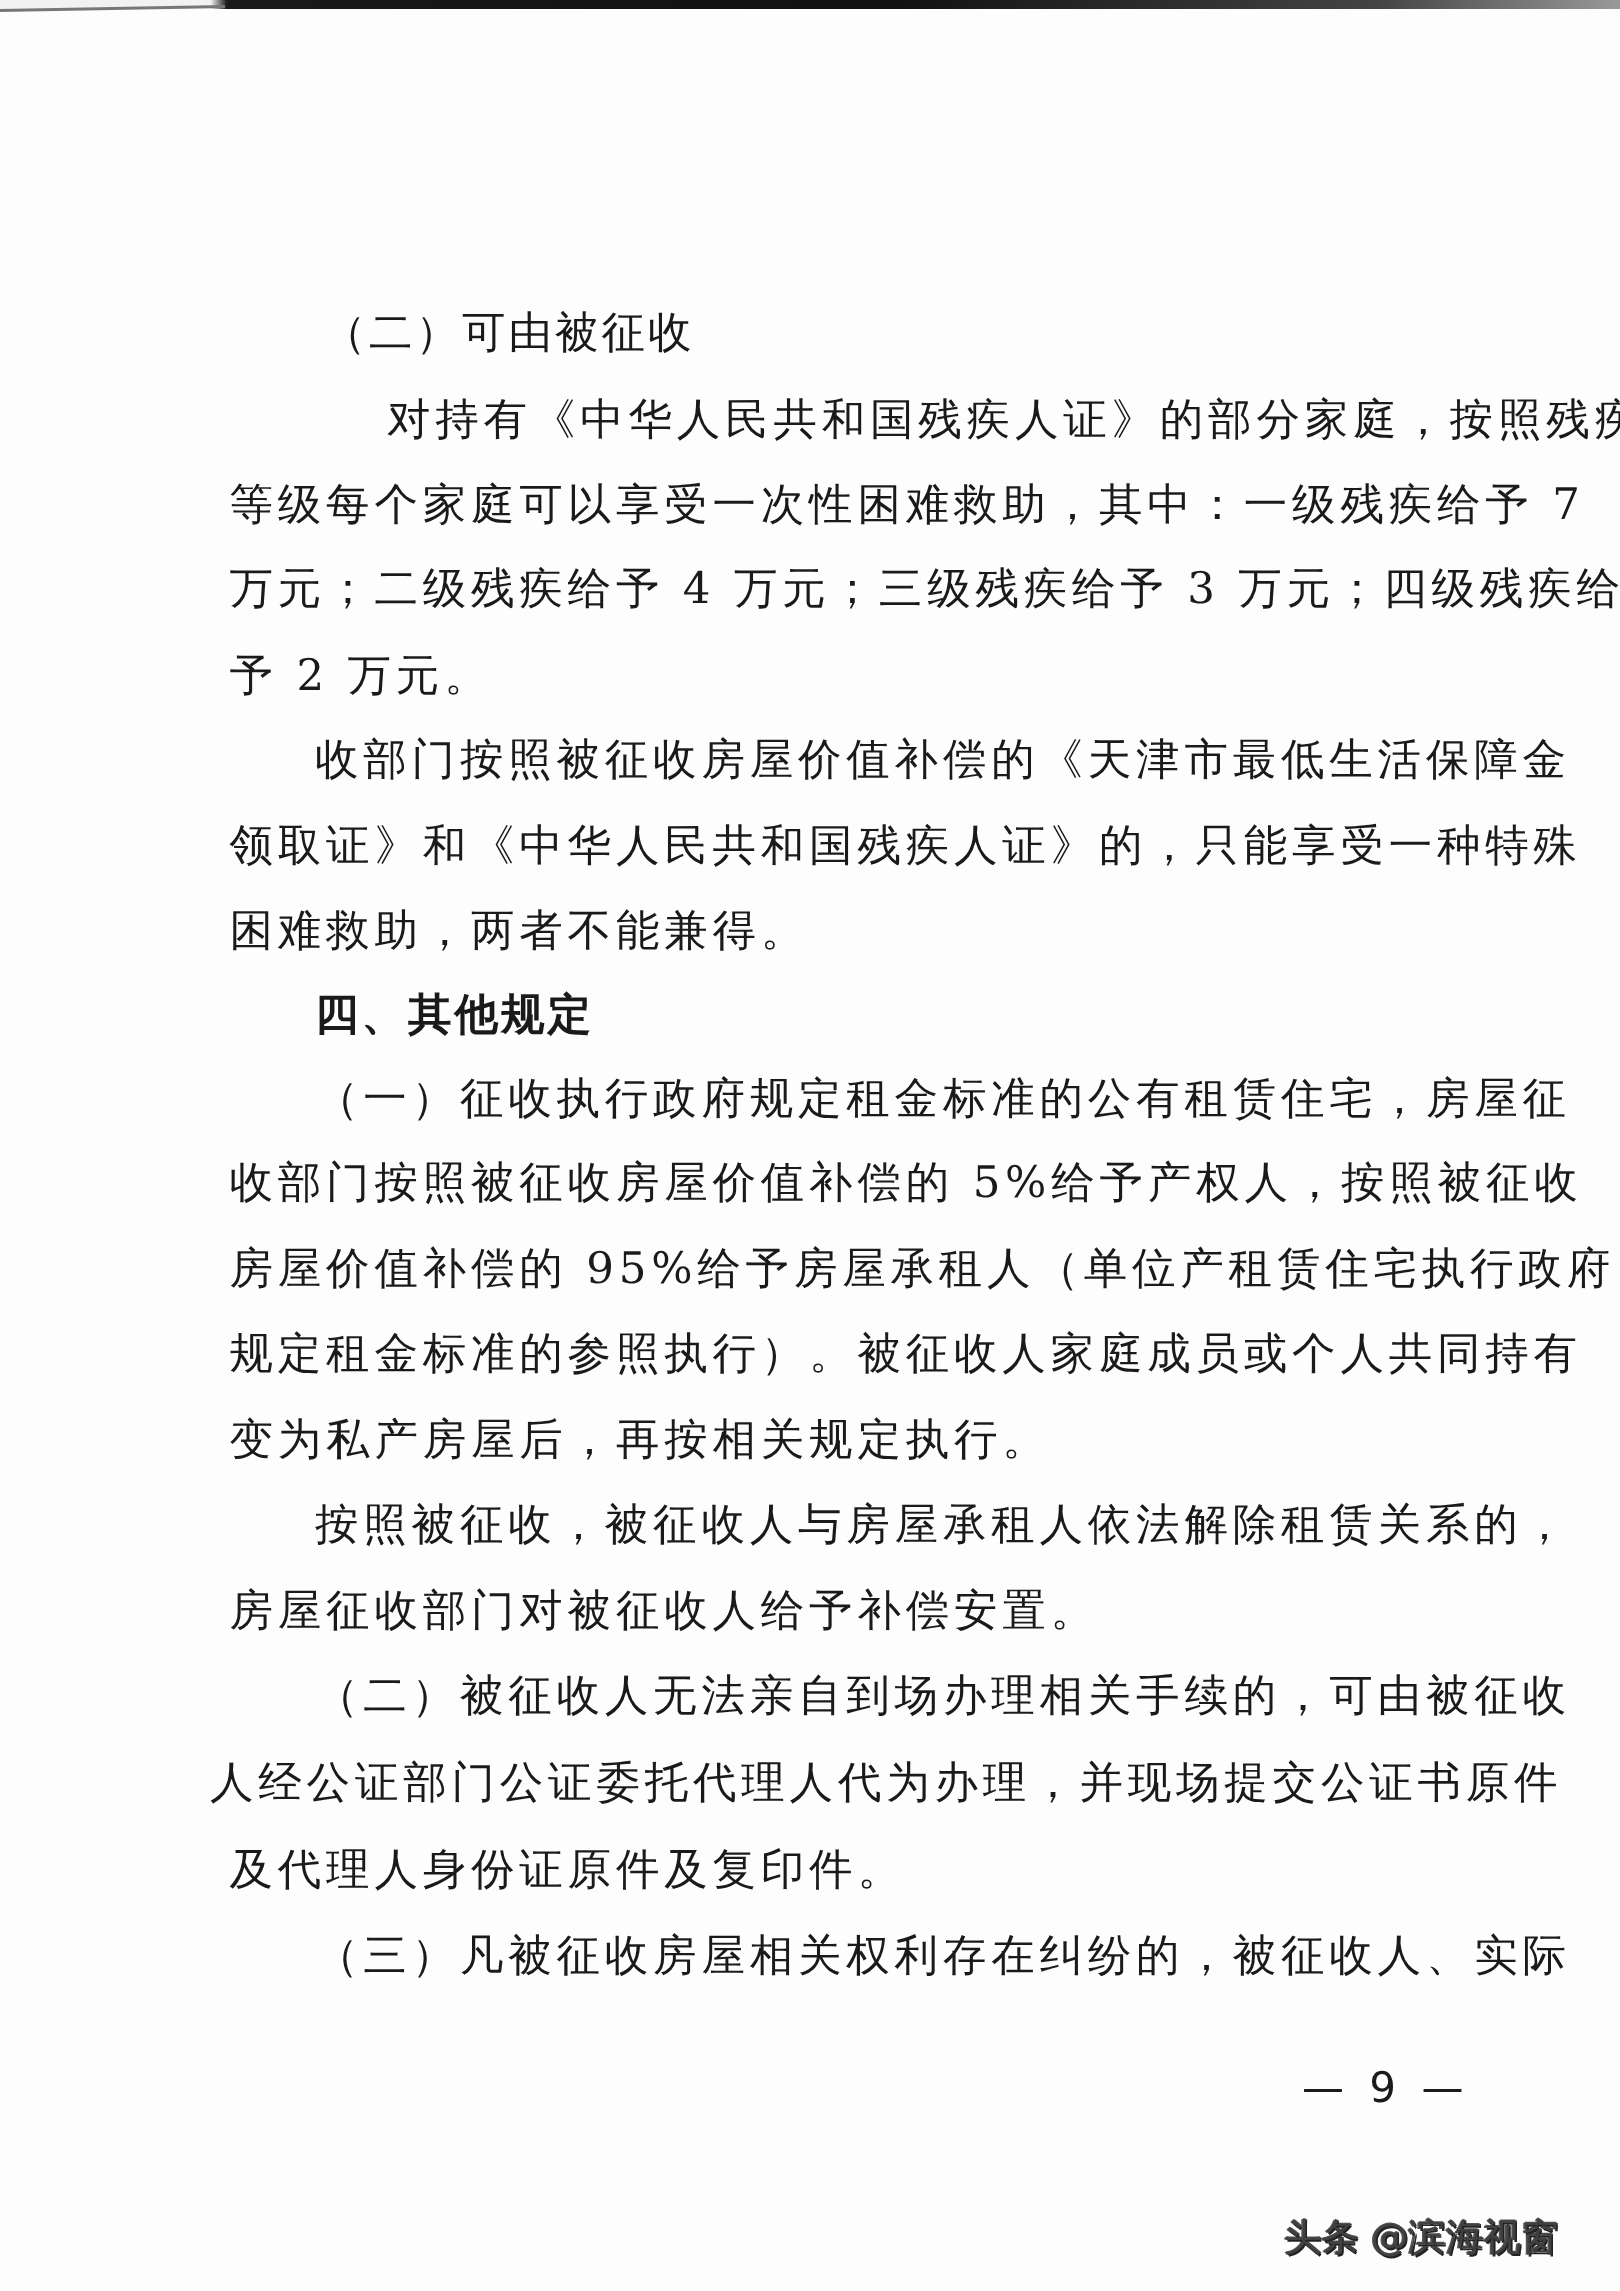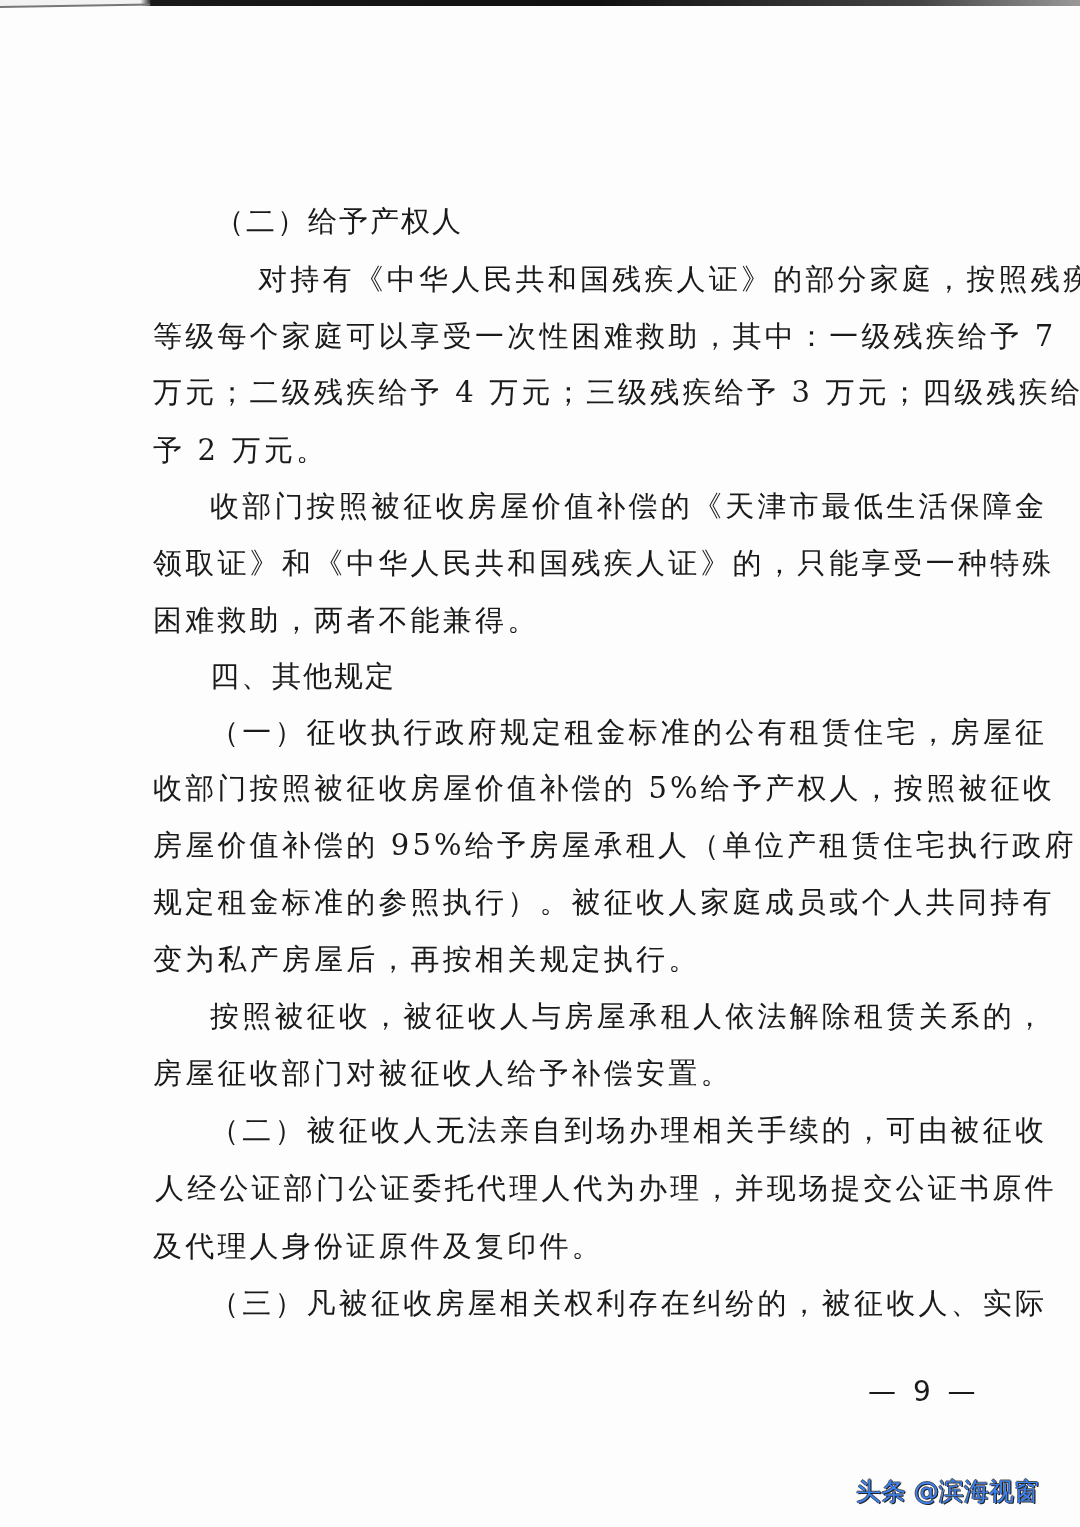--- a/index.html
+++ b/index.html
@@ -3,50 +3,50 @@
 <meta charset="utf-8">
 <style>
   html,body{margin:0;padding:0;}
   body{width:1080px;height:1527px;background:#fdfdfd;position:relative;overflow:hidden;
        font-family:"DejaVu Serif","Liberation Serif",serif;color:#1a1a1a;}
   .scan-edge{position:absolute;left:0;top:0;width:1080px;height:6px;
        background:linear-gradient(90deg,#f2f2f2 0%,#f2f2f2 13%,#1a1a1a 14%,#111 55%,#444 85%,#999 100%);}
   .scan-edge-line{position:absolute;left:0;top:6px;width:150px;height:2px;background:#777;transform:rotate(-1deg);transform-origin:left;}
   .page{position:absolute;left:0;top:0;width:1080px;}
   .line{position:absolute;font-size:29px;letter-spacing:3.2px;white-space:nowrap;line-height:36px;}
-  .heading{font-weight:normal;font-family:"DejaVu Sans","Liberation Sans",sans-serif;letter-spacing:2px;}
+  .heading{font-weight:bold;font-family:"DejaVu Sans","Liberation Sans",sans-serif;letter-spacing:2px;}
   .subhead{font-family:"DejaVu Sans","Liberation Sans",sans-serif;letter-spacing:2px;}
   .page-number{position:absolute;left:868px;top:1375px;font-size:28px;font-family:"DejaVu Sans","Liberation Sans",sans-serif;letter-spacing:4px;}
-  .watermark{position:absolute;left:856px;top:1475px;font-size:25px;color:#3b82f6;
+  .watermark{position:absolute;left:856px;top:1475px;font-size:25px;color:#404040;
        font-family:"DejaVu Sans","Liberation Sans",sans-serif;
        text-shadow:1px 1px 0 #222,-1px 0 0 #555,0 -1px 0 #555,1px 0 0 #333;}
 </style>
 </head>
 <body>
 
 <div class="scan-edge"></div>
 <div class="scan-edge-line"></div>
 
 <div class="page">
-  <div class="line subhead" style="left:215px;top:203px;">（二）给予产权人</div>
+  <div class="line subhead" style="left:215px;top:203px;">（二）可由被征收</div>
   <div class="line" style="left:210px;top:261px;margin-left:48px;">对持有《中华人民共和国残疾人证》的部分家庭，按照残疾</div>
   <div class="line" style="left:153px;top:318px;">等级每个家庭可以享受一次性困难救助，其中：一级残疾给予 7</div>
   <div class="line" style="left:153px;top:374px;">万元；二级残疾给予 4 万元；三级残疾给予 3 万元；四级残疾给</div>
   <div class="line" style="left:153px;top:432px;">予 2 万元。</div>
   <div class="line" style="left:210px;top:488px;">收部门按照被征收房屋价值补偿的《天津市最低生活保障金</div>
   <div class="line" style="left:153px;top:545px;">领取证》和《中华人民共和国残疾人证》的，只能享受一种特殊</div>
   <div class="line" style="left:153px;top:602px;">困难救助，两者不能兼得。</div>
   <div class="line heading" style="left:210px;top:658px;">四、其他规定</div>
   <div class="line" style="left:210px;top:714px;">（一）征收执行政府规定租金标准的公有租赁住宅，房屋征</div>
   <div class="line" style="left:153px;top:770px;">收部门按照被征收房屋价值补偿的 5%给予产权人，按照被征收</div>
   <div class="line" style="left:153px;top:827px;">房屋价值补偿的 95%给予房屋承租人（单位产租赁住宅执行政府</div>
   <div class="line" style="left:153px;top:884px;">规定租金标准的参照执行）。被征收人家庭成员或个人共同持有</div>
   <div class="line" style="left:153px;top:941px;">变为私产房屋后，再按相关规定执行。</div>
   <div class="line" style="left:210px;top:998px;">按照被征收，被征收人与房屋承租人依法解除租赁关系的，</div>
   <div class="line" style="left:153px;top:1055px;">房屋征收部门对被征收人给予补偿安置。</div>
   <div class="line" style="left:210px;top:1112px;">（二）被征收人无法亲自到场办理相关手续的，可由被征收</div>
-  <div class="line" style="left:155px;top:1170px;">人经公证部门公证委托代理人代为办理，并现场提交公证书原件</div>
+  <div class="line" style="left:140px;top:1170px;">人经公证部门公证委托代理人代为办理，并现场提交公证书原件</div>
   <div class="line" style="left:153px;top:1228px;">及代理人身份证原件及复印件。</div>
   <div class="line" style="left:210px;top:1285px;">（三）凡被征收房屋相关权利存在纠纷的，被征收人、实际</div>
 
   <div class="page-number">— 9 —</div>
   <div class="watermark">头条 @滨海视窗</div>
 </div>
 
 </body></html>

